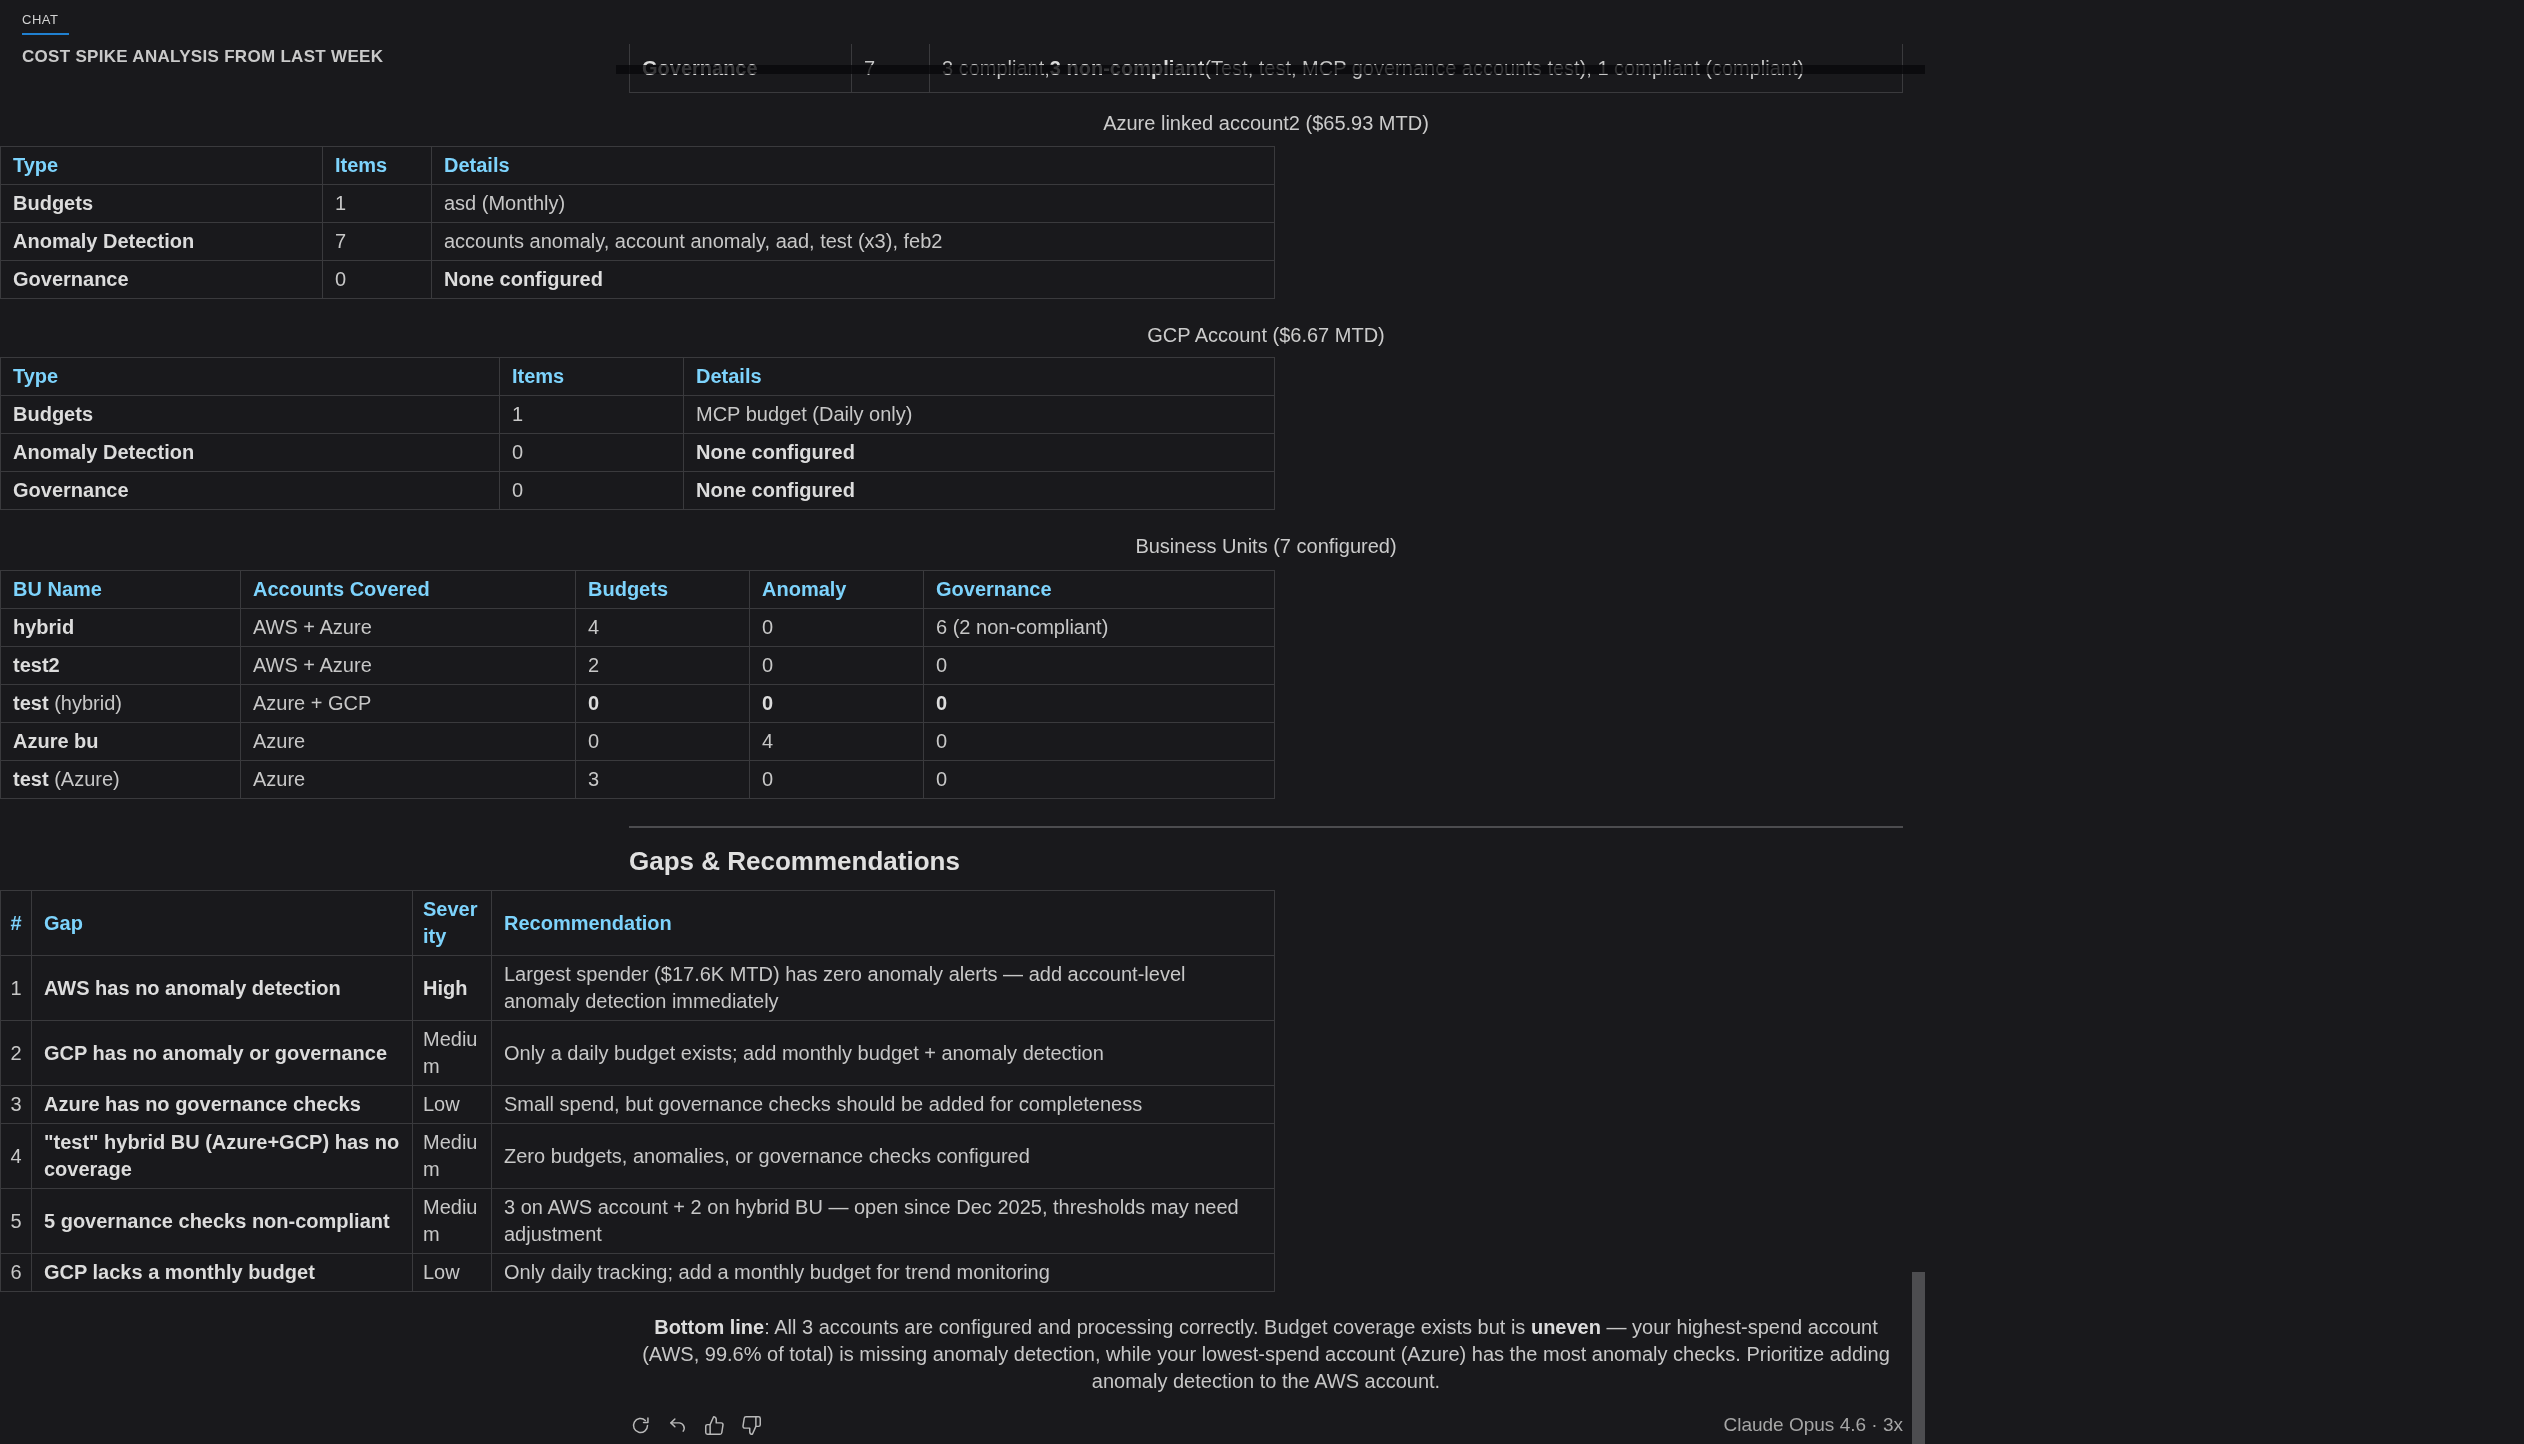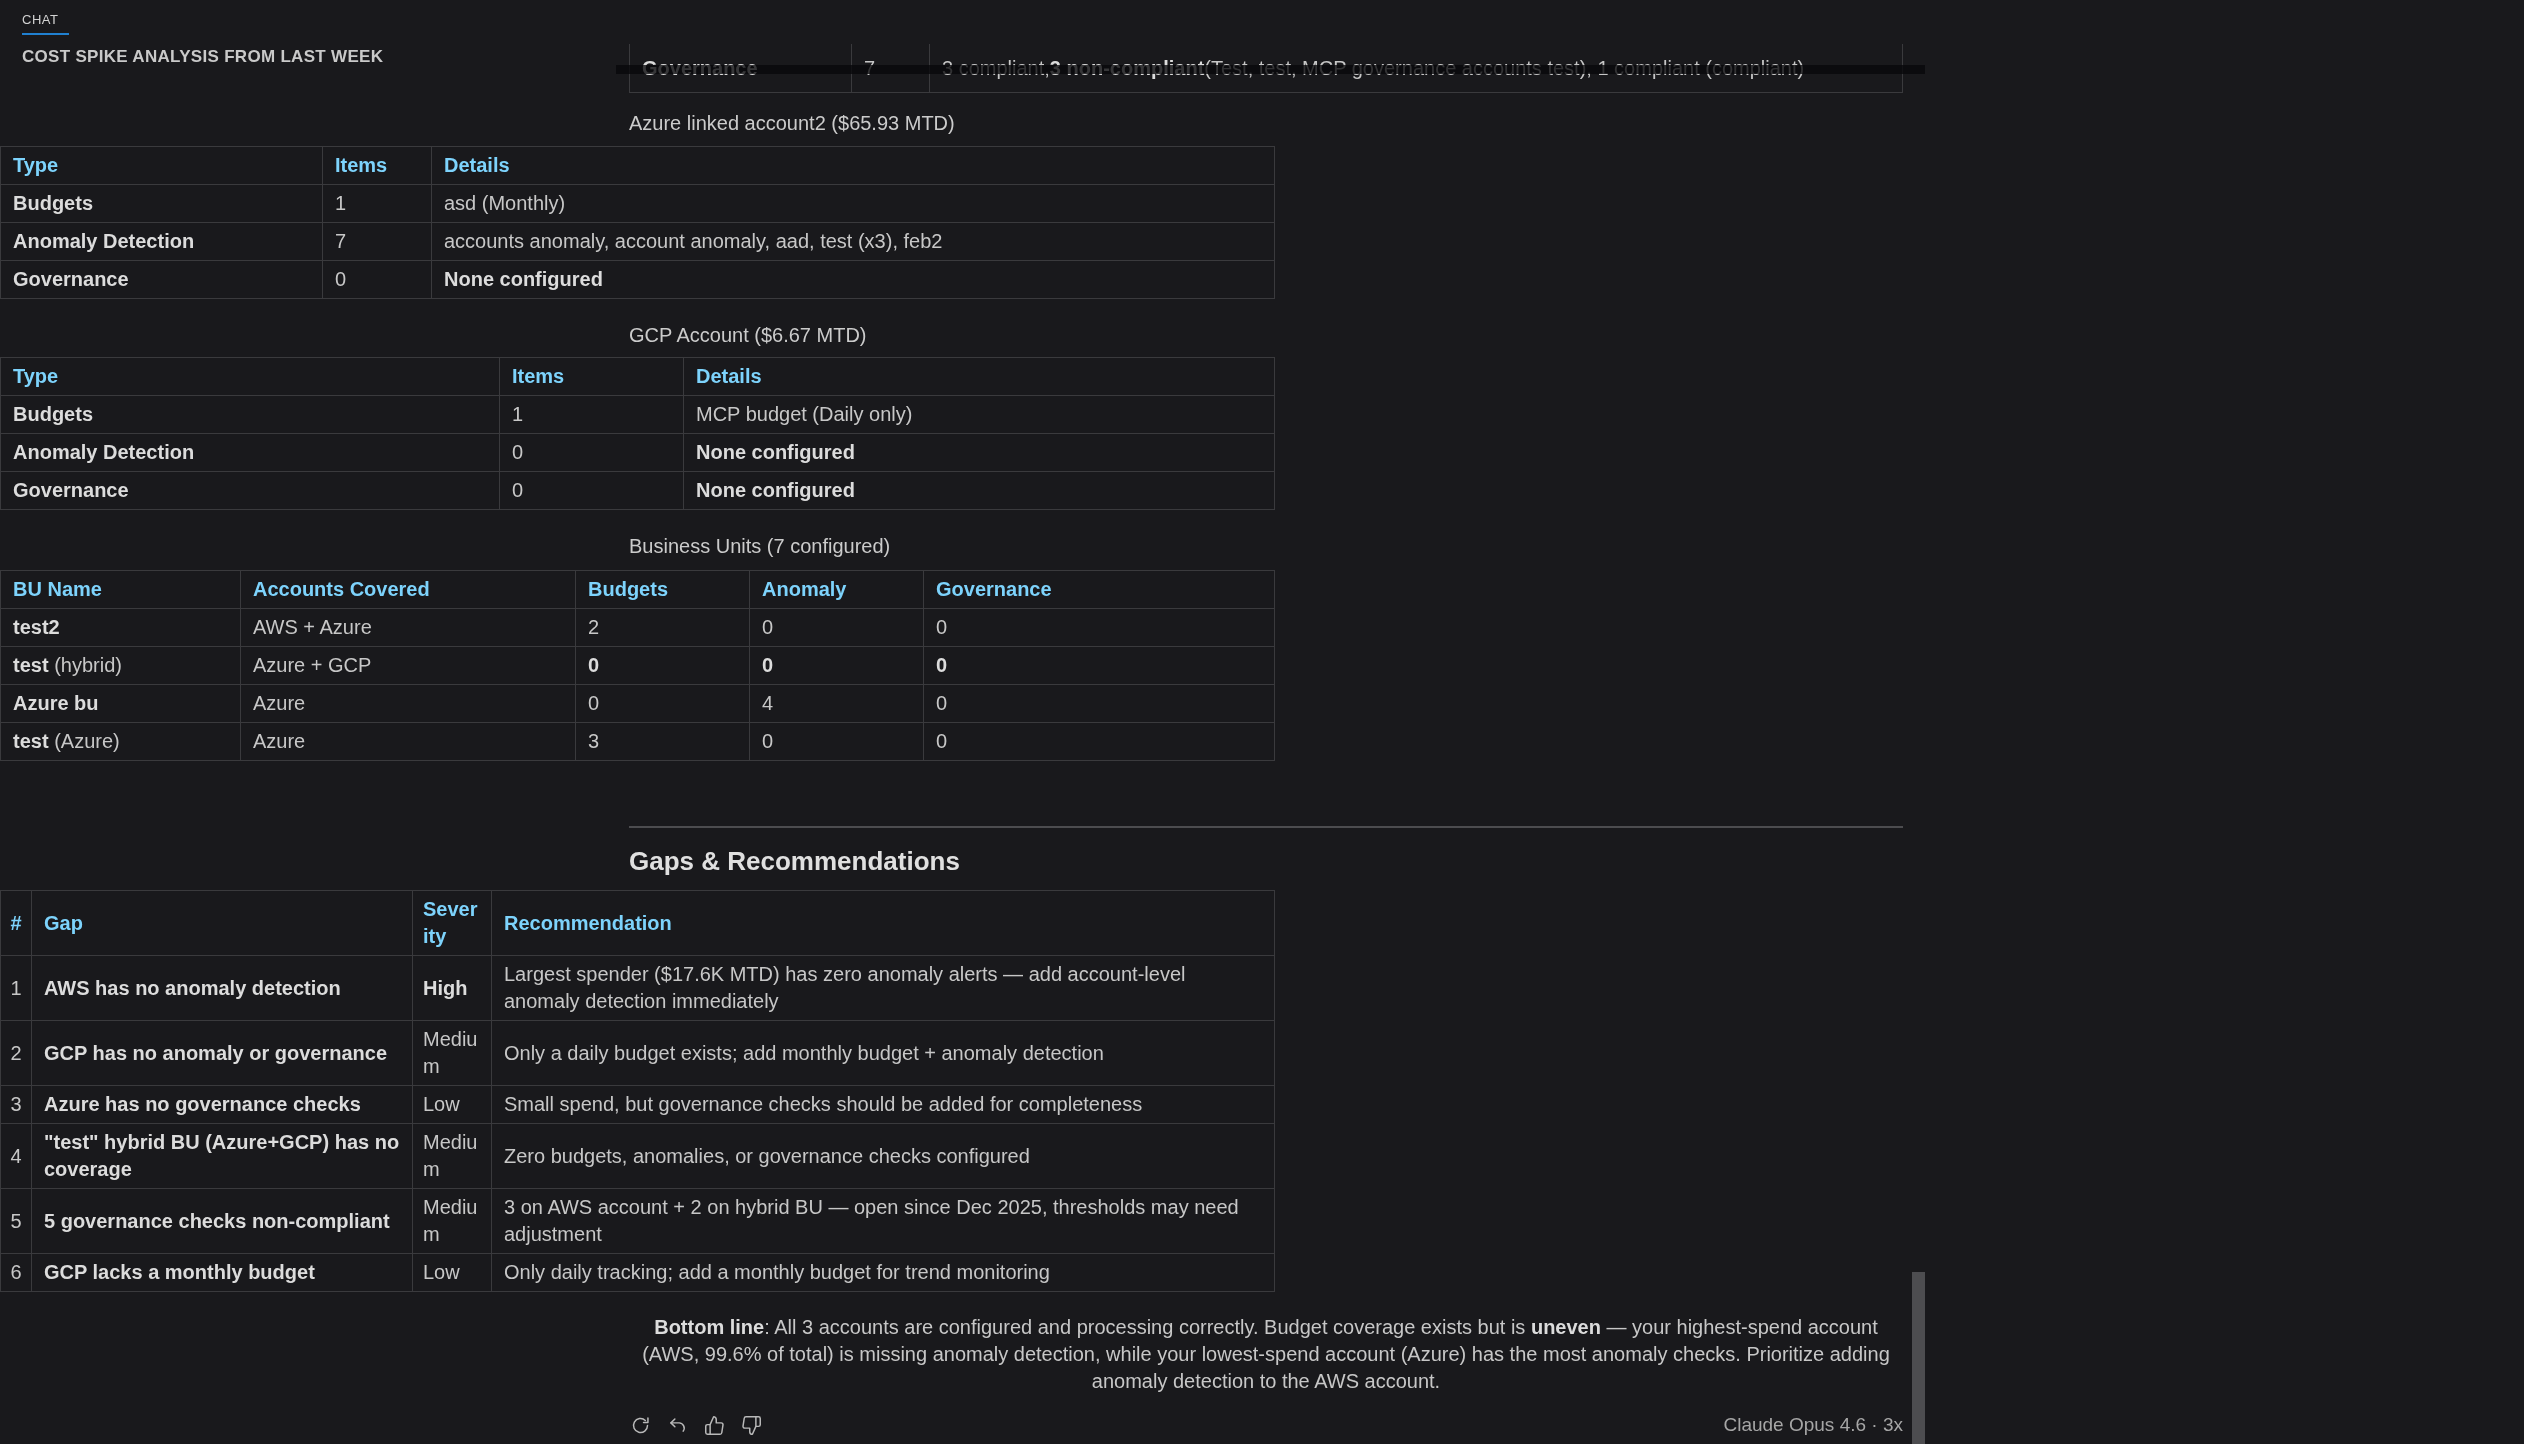--- a/index.html
+++ b/index.html
@@ -19,21 +19,21 @@
 
   
   .clipped-row { top:44px; height:49px; display:flex;
     border:1px solid #3a3a3d; border-top:none; }
   .clipped-cell { display:flex; align-items:center; padding:0 12px; font-size:20px;
     color:#c7c7c7; overflow:hidden; white-space:nowrap; }
   .clipped-cell + .clipped-cell { border-left:1px solid #3a3a3d; }
   .dark-band { left:616px; top:65px; width:1309px; height:9px;
     background:rgba(8,8,10,0.78); z-index:5; }
 
-  .section-title { font-size:20px; color:#cbcbcb; }
+  .section-title { font-size:20px; color:#cbcbcb;text-align:center; }
   #azure-title { top:112px; }
   #gcp-title   { top:324px; }
   #bu-title    { top:535px; }
 
   table { width:1274px; border-collapse:collapse; table-layout:fixed; }
   #azure-table { top:146px; }
   #gcp-table   { top:357px; }
   #bu-table    { top:570px; }
   #gaps-table  { top:890px; }
   th, td { border:1px solid #3a3a3d; padding:5px 12px; font-size:20px;
@@ -159,20 +159,27 @@
       <tr>
         <th>BU Name</th>
         <th>Accounts Covered</th>
         <th>Budgets</th>
         <th>Anomaly</th>
         <th>Governance</th>
       </tr>
     </thead>
     <tbody>
       <tr>
+        <td><span class="b">hybrid</span></td>
+        <td><span>AWS + Azure</span></td>
+        <td><span>4</span></td>
+        <td><span>0</span></td>
+        <td><span>6 (2 non-compliant)</span></td>
+      </tr>
+      <tr>
         <td><span class="b">test2</span></td>
         <td><span>AWS + Azure</span></td>
         <td><span>2</span></td>
         <td><span>0</span></td>
         <td><span>0</span></td>
       </tr>
       <tr>
         <td><span class="b">test</span><span> (hybrid)</span></td>
         <td><span>Azure + GCP</span></td>
         <td><span class="b">0</span></td>

